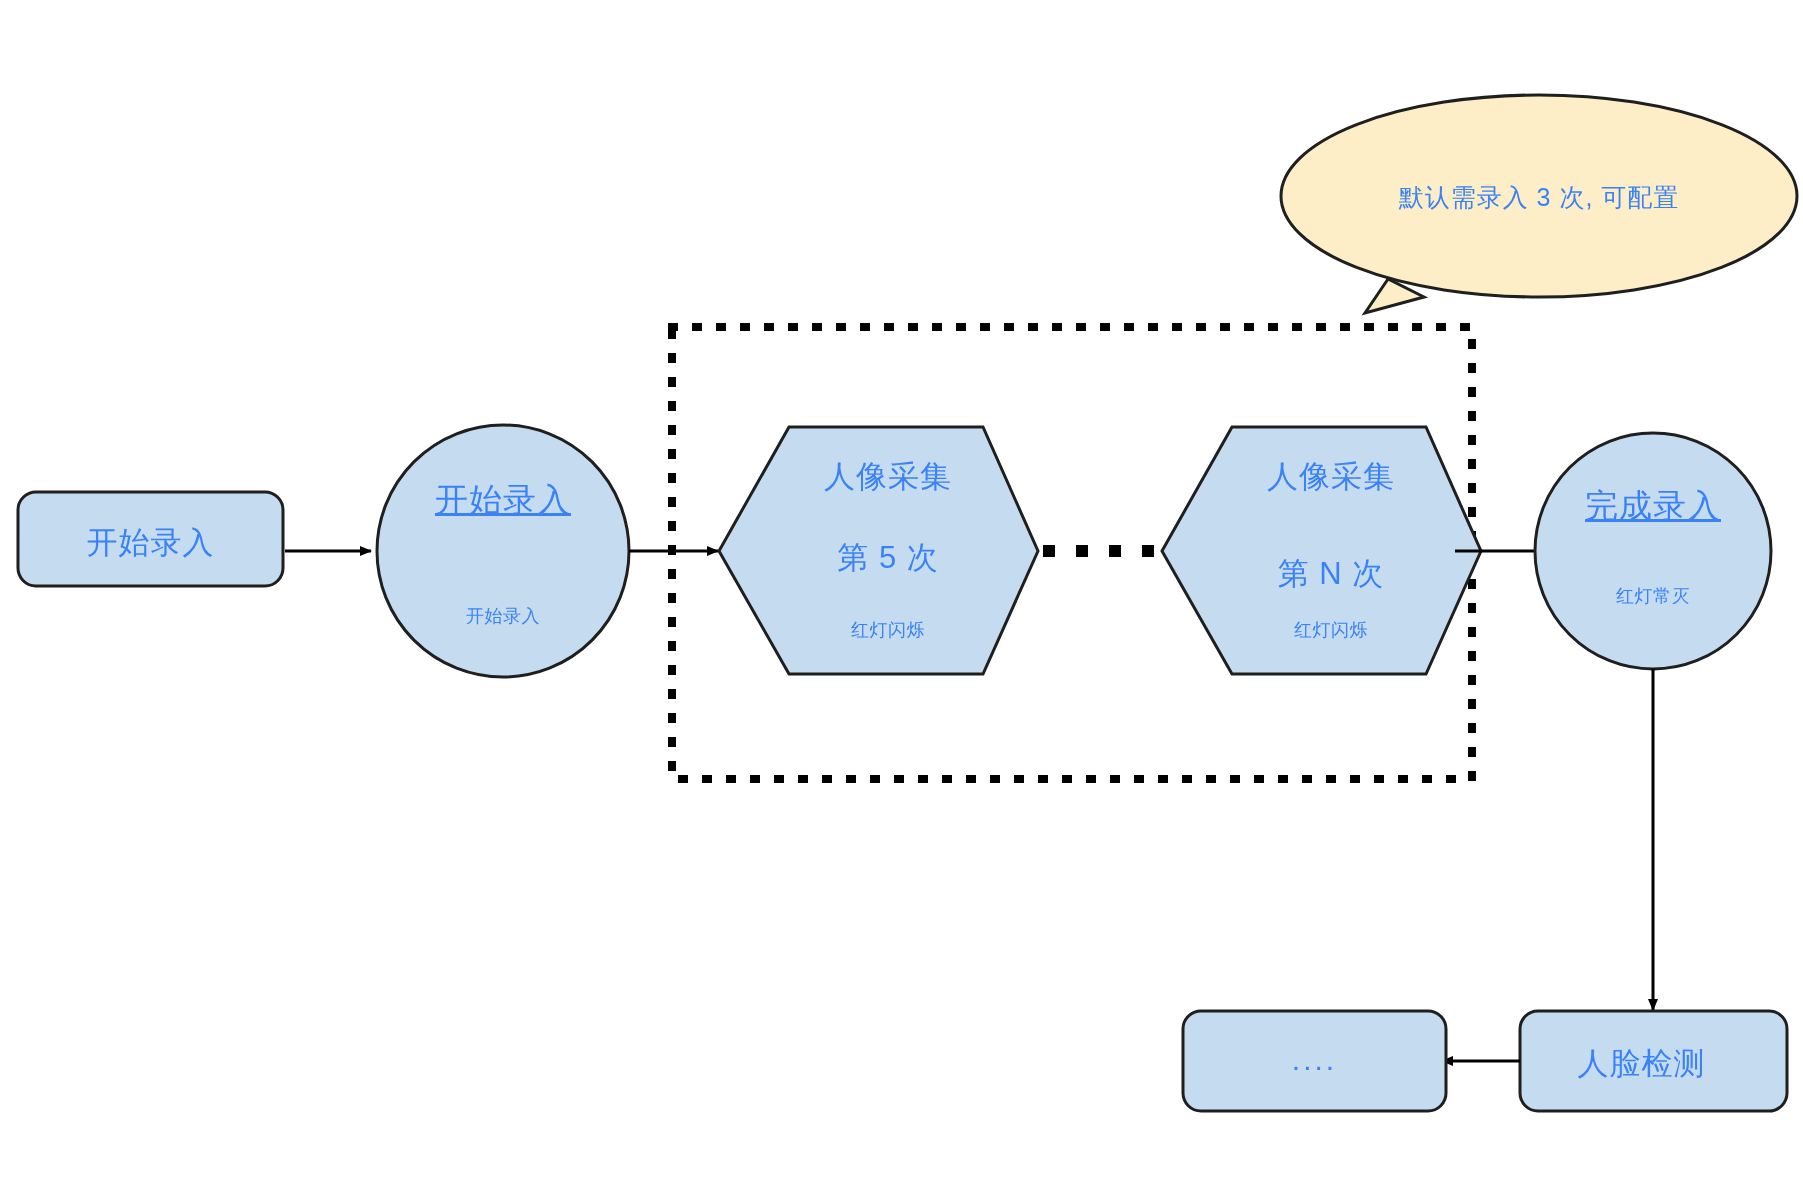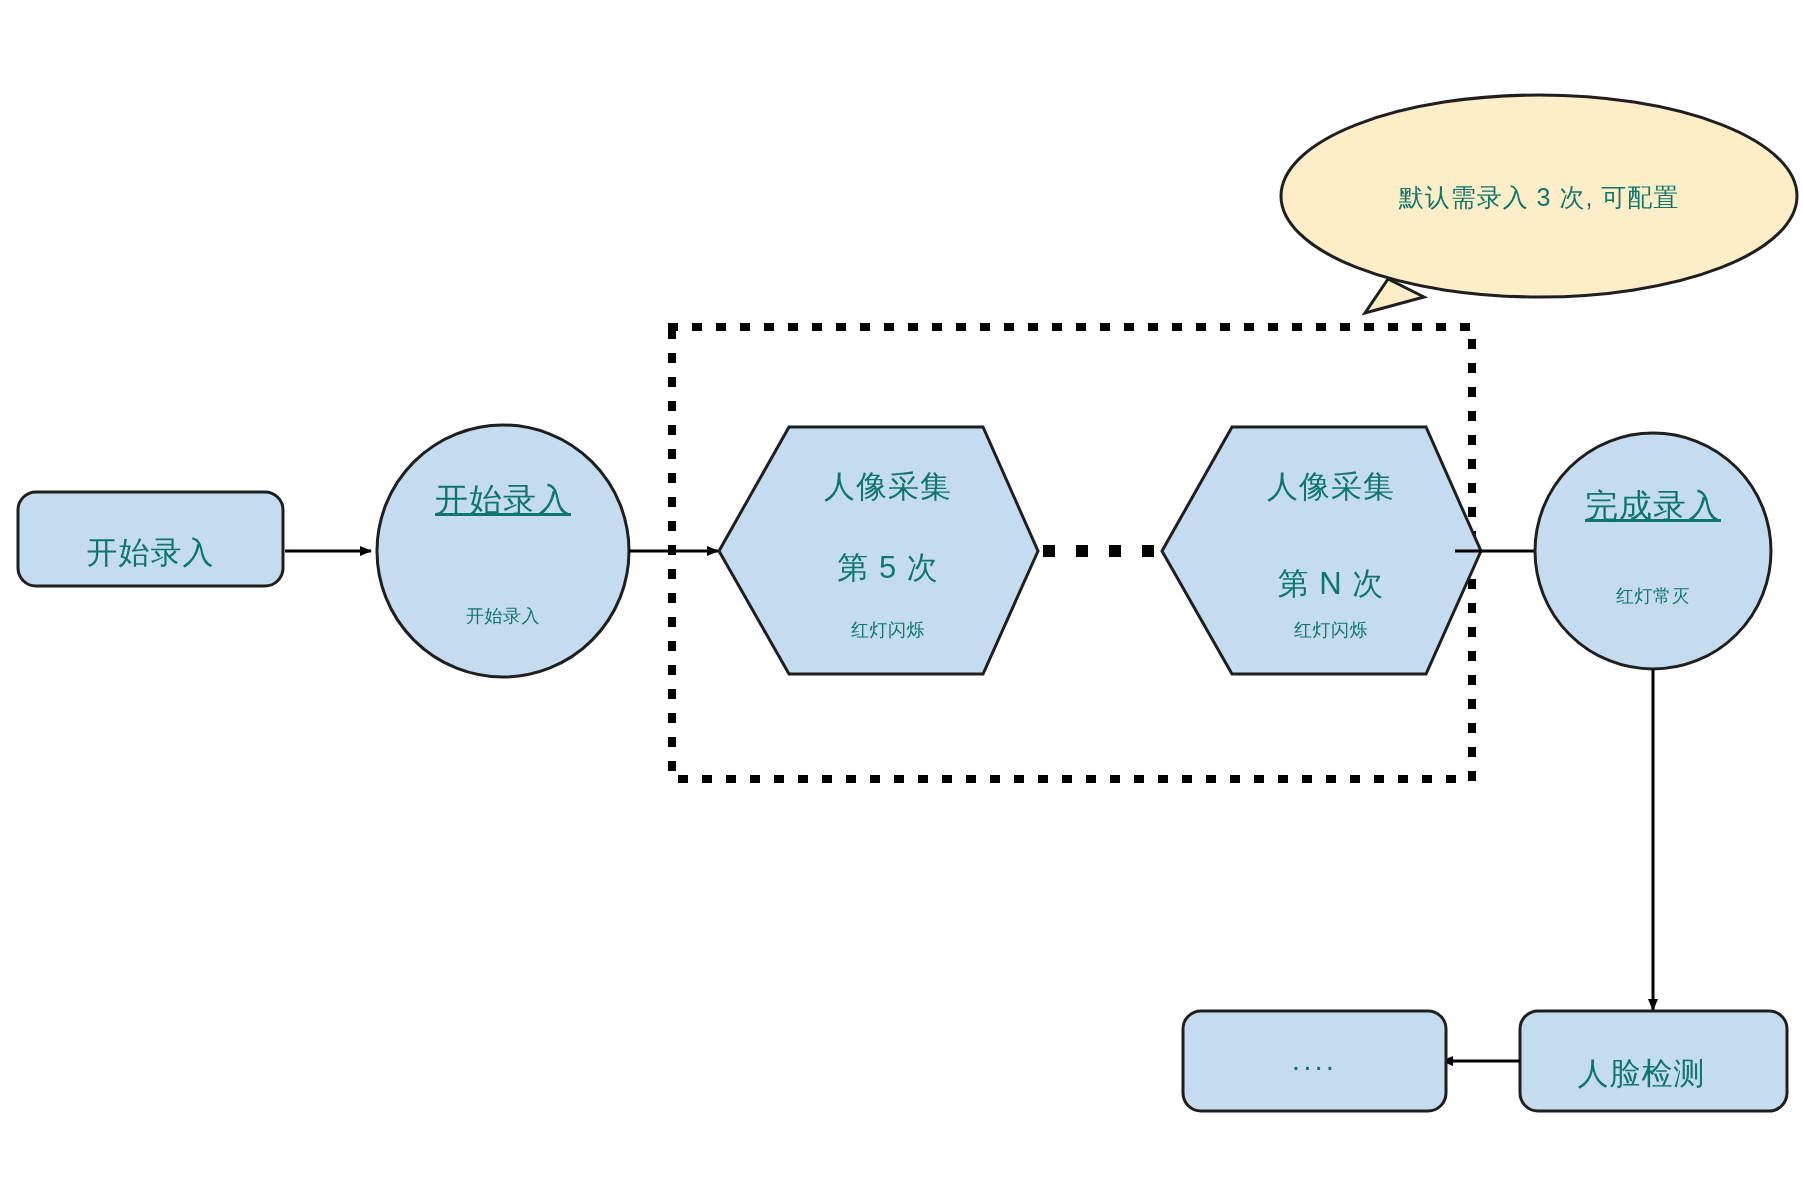--- a/index.html
+++ b/index.html
@@ -18,33 +18,32 @@
   #canvas {
     position: absolute;
     left: 0;
     top: 0;
     width: 1803px;
     height: 1199px;
   }
   .node-text {
     position: absolute;
     text-align: center;
-    color: #0f766e;
+    color: #3b82f6;
     pointer-events: none;
     white-space: nowrap;
   }
   .title-lg {
     font-size: 33px;
     letter-spacing: 1px;
     text-decoration: underline;
   }
   .title-md {
     font-size: 31px;
     letter-spacing: 1px;
-    margin-top: 10px;
   }
   .sub-sm {
     font-size: 18px;
     letter-spacing: 0.5px;
   }
   .callout-text {
     font-size: 25px;
     letter-spacing: 1px;
   }
   .dots-text {

